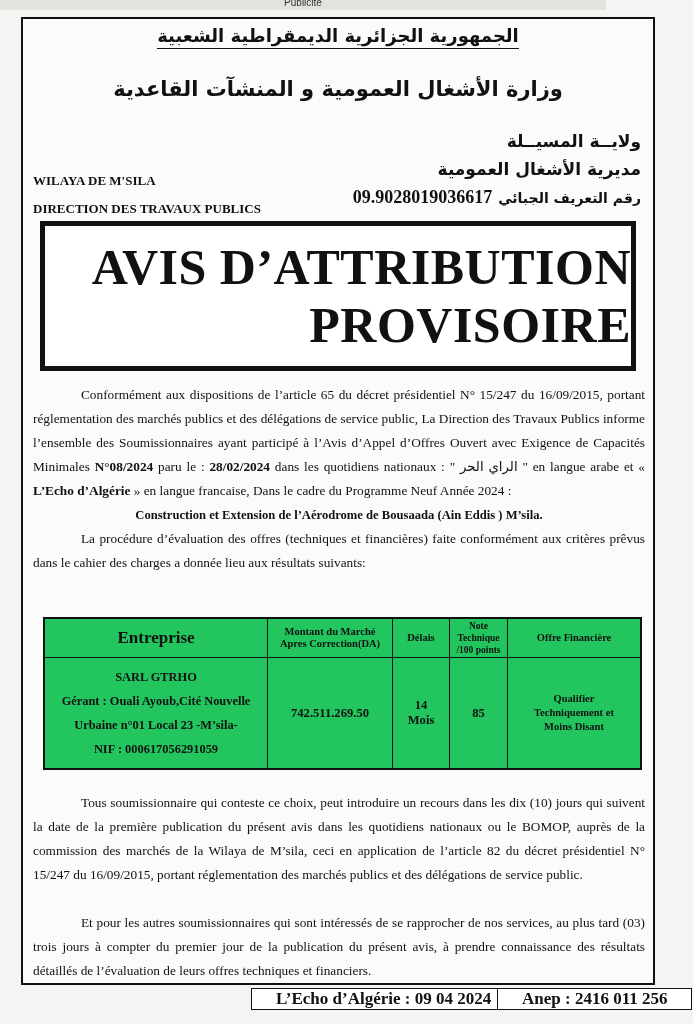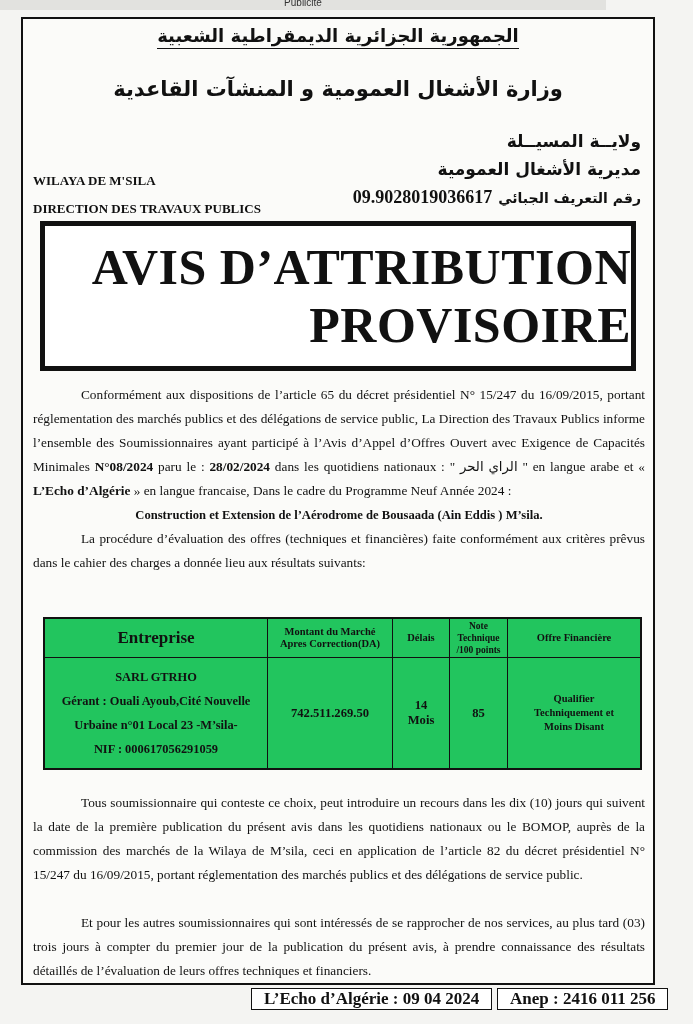--- a/index.html
+++ b/index.html
@@ -63,21 +63,21 @@
   table.results th.note { width: 55px; font-size: 9.5px; margin-top: 20px; }
   table.results td { font-size: 12.6px; height: 108px; }
   table.results td.ent-cell { line-height: 24px; font-size: 12.4px; }
   table.results td.small { font-size: 10.5px; line-height: 14px; }
 
   .p-recours { top: 772px; }
   .p-autres { top: 892px; }
 
   .footer-tag {
     position: absolute; top: 988px; border: 1.5px solid #111; background: #fff;
-    font-weight: bold; font-size: 17px; line-height: 20px; padding: 0 12px;
+    font-weight: bold; font-size: 17px; line-height: 20px; padding: 0 24px;
   }
   .ft1 { left: 251px; }
   .ft2 { left: 497px; }
 </style>
 </head>
 <body>
 
 <div class="top-strip">Publicité</div>
 
 <div class="frame">

